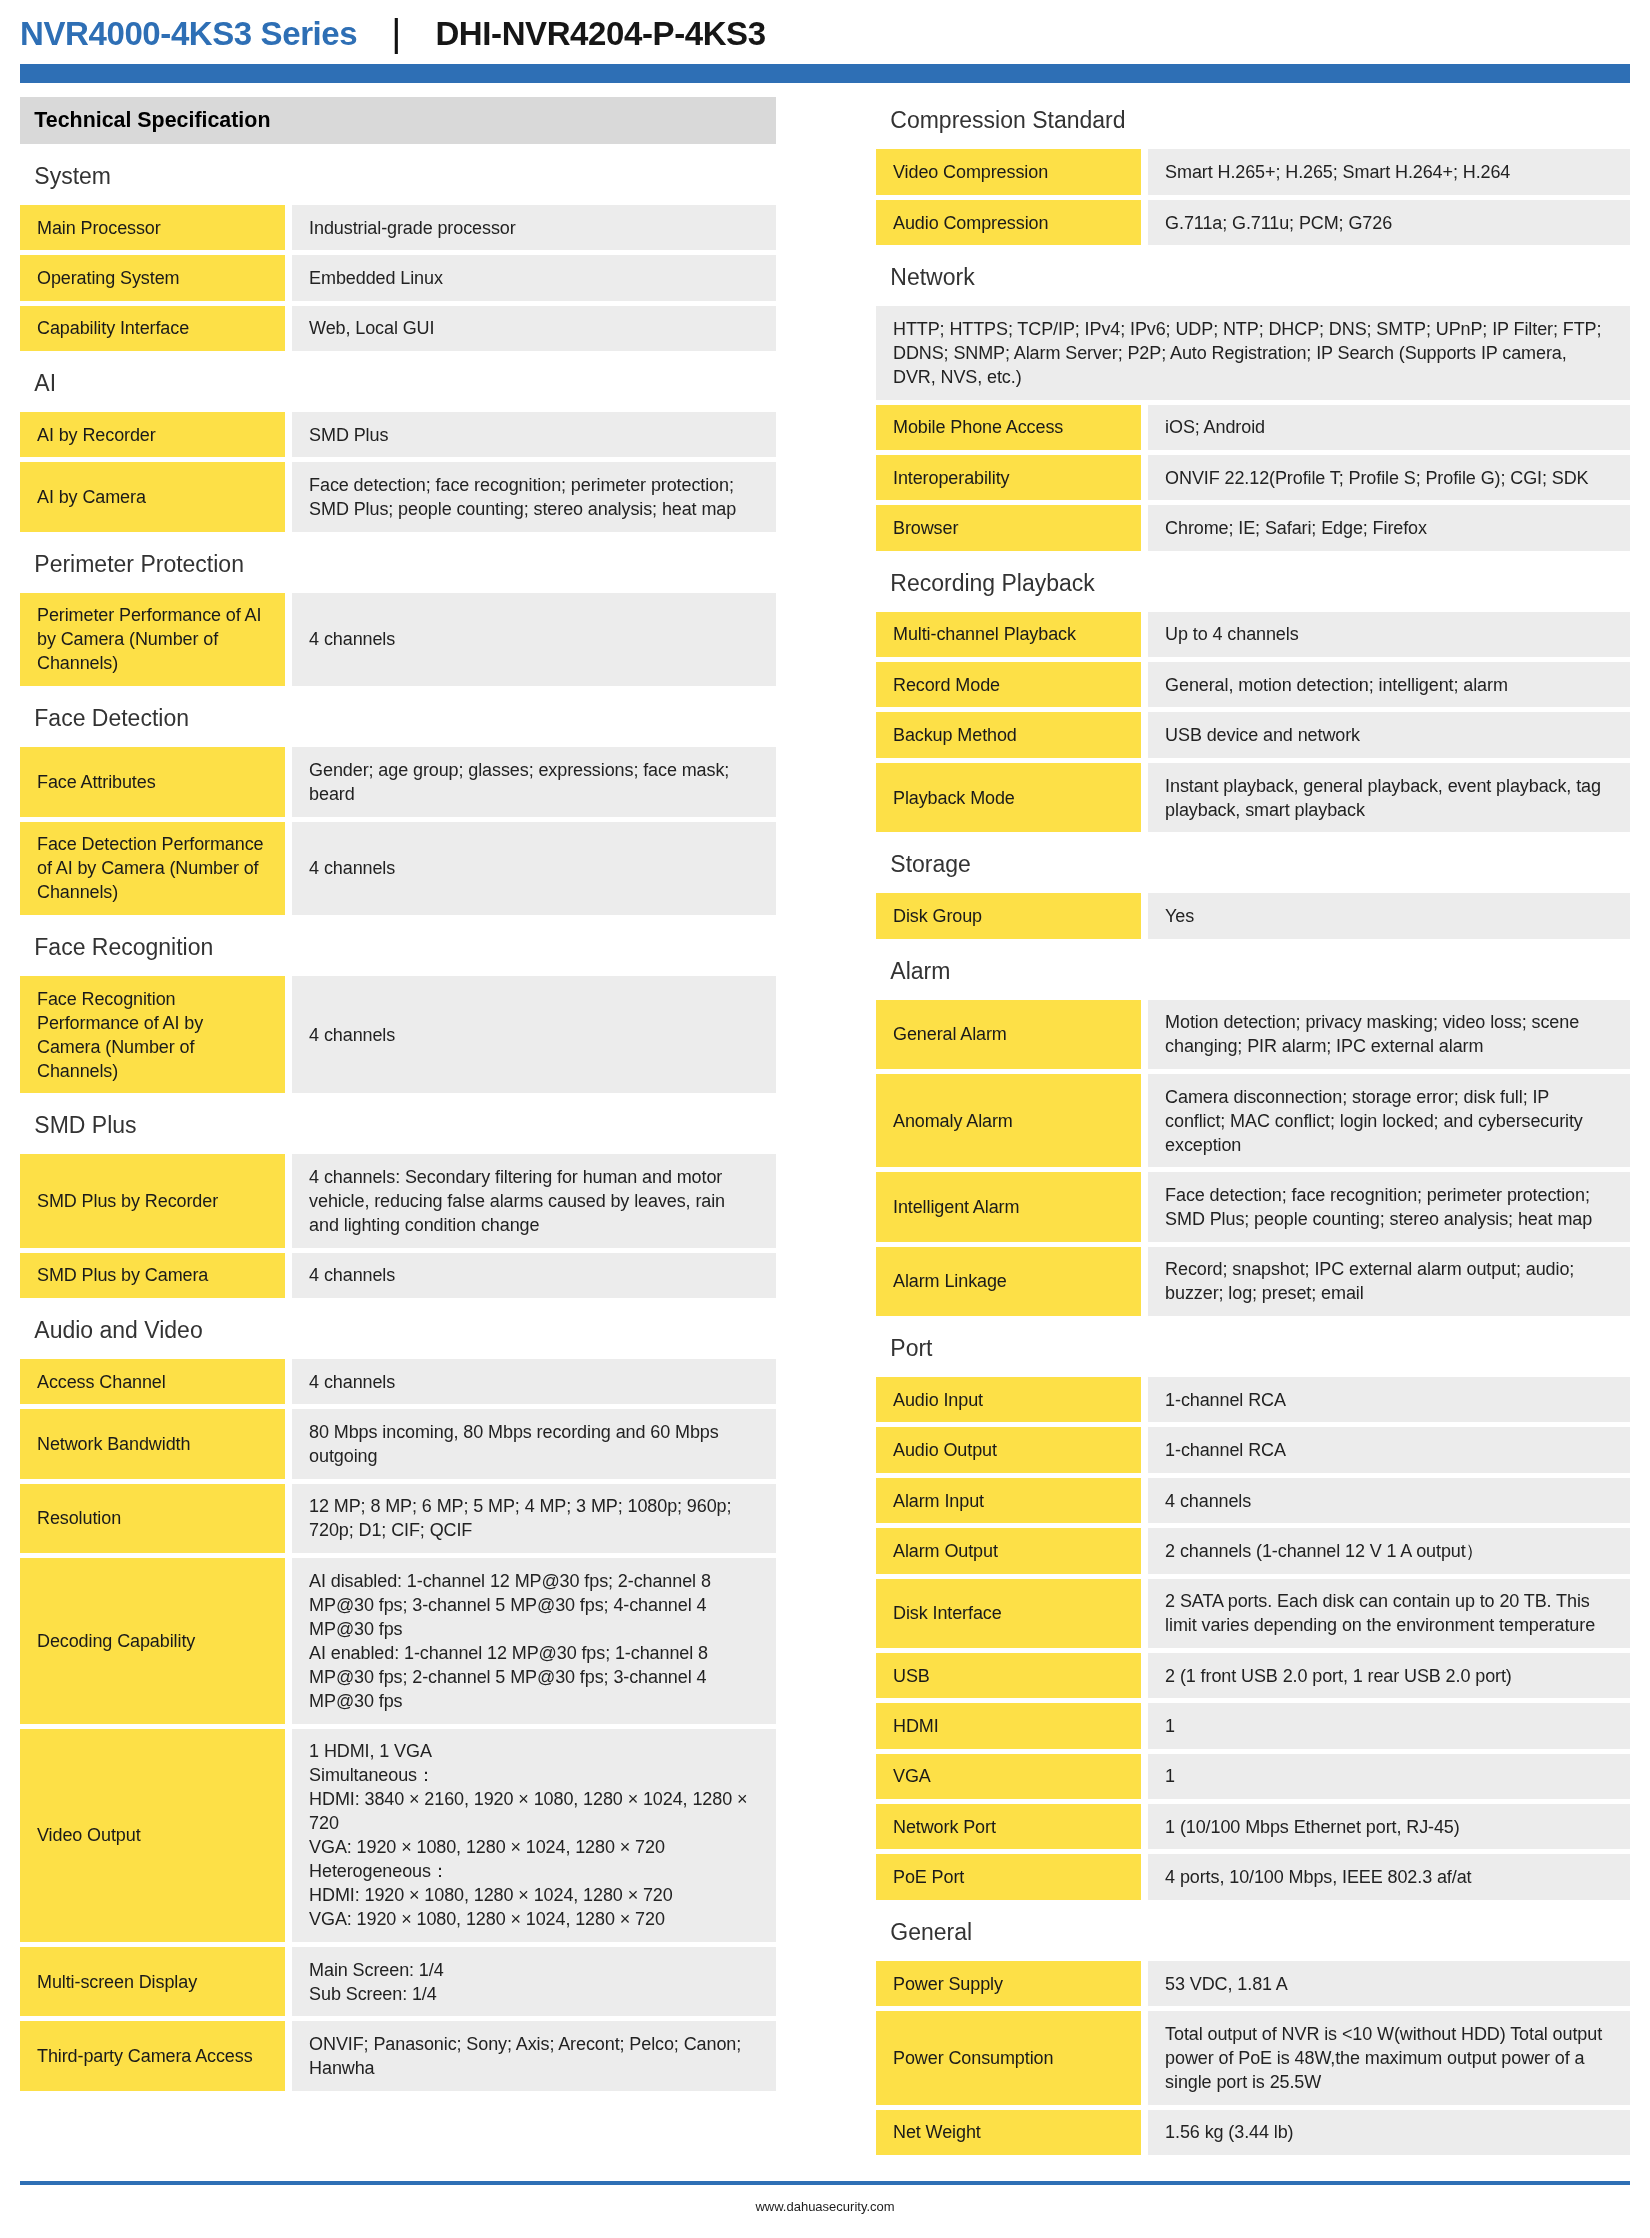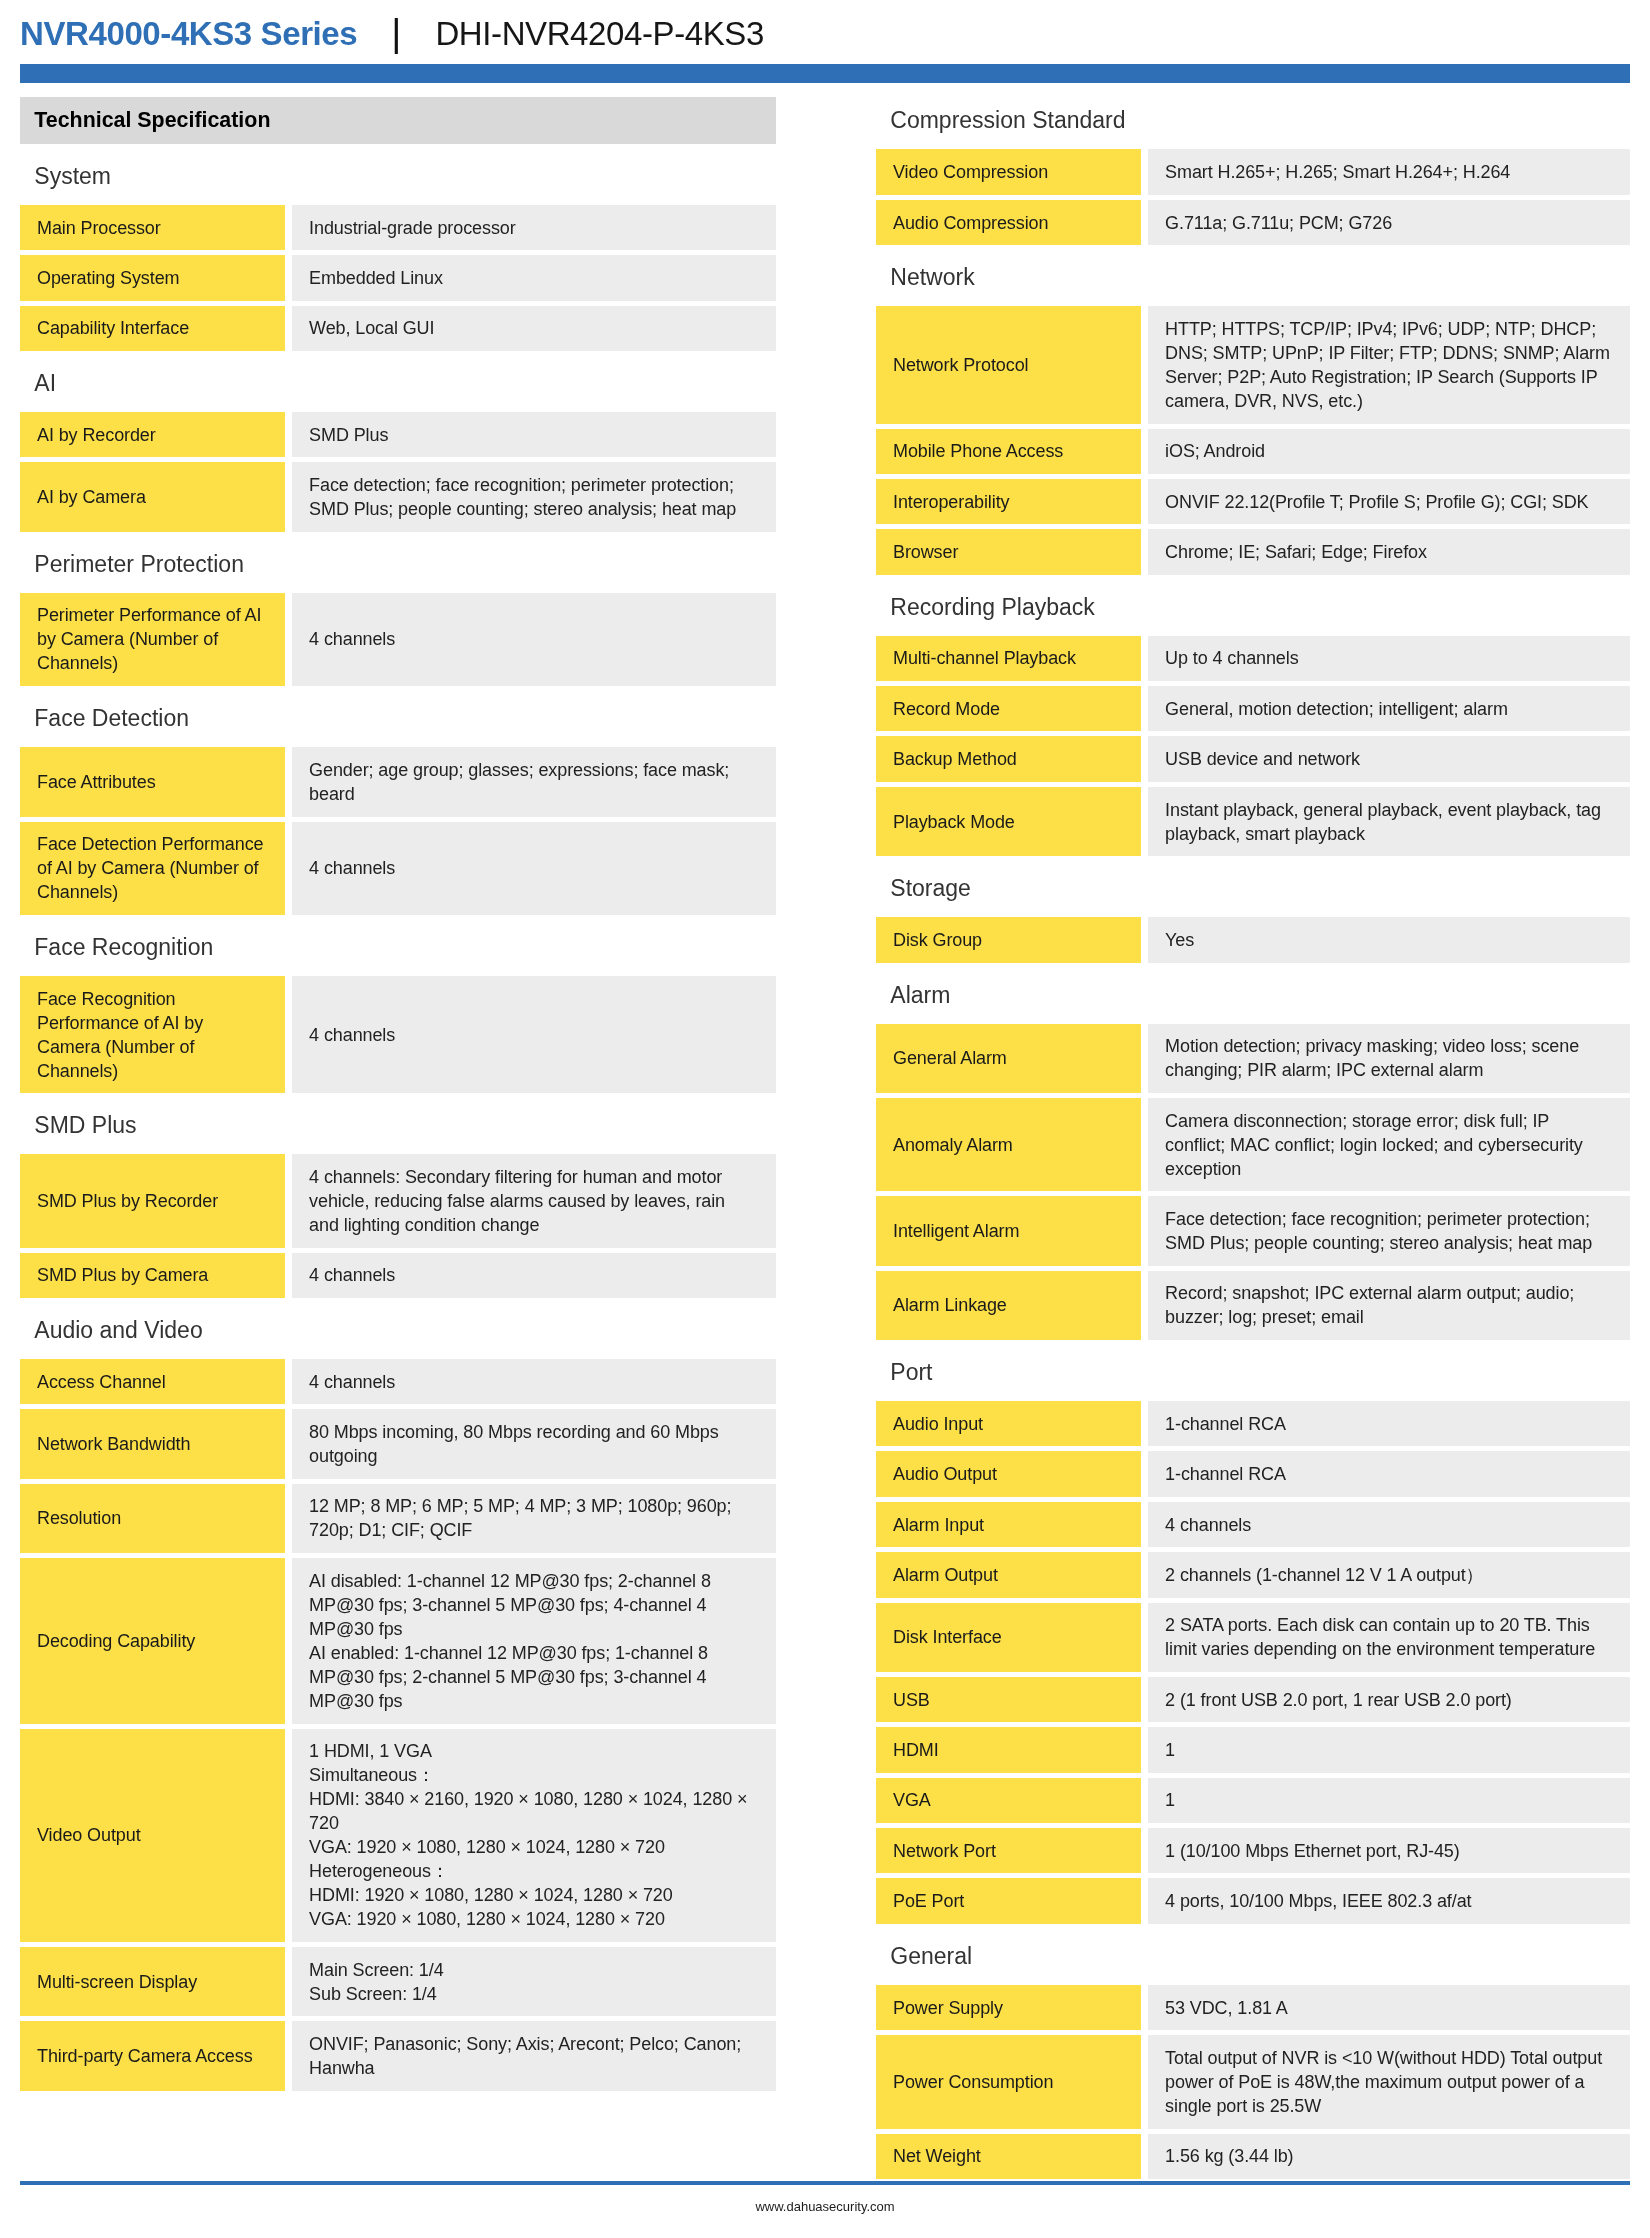--- a/index.html
+++ b/index.html
@@ -10,21 +10,21 @@
     background: #ffffff;
     font-family: "Liberation Sans", "DejaVu Sans", sans-serif;
     color: #1f1f1f;
     overflow: hidden;
     box-sizing: border-box;
   }
   header { padding: 10px 20px 0 20px; }
   .title-row { display: flex; align-items: center; gap: 34px; height: 47px; }
   .series-title { font-size: 33px; font-weight: 700; color: #2e6fb5; letter-spacing: -0.4px; }
   .title-divider { font-size: 39px; font-weight: 300; color: #111; transform: translateY(-1.4px); }
-  .model-title { font-size: 33px; font-weight: 400; color: #161616; letter-spacing: -0.4px; }
+  .model-title { font-size: 33px; font-weight: 700; color: #161616; letter-spacing: -0.4px; }
   .blue-bar { height: 18.5px; background: #2e6fb5; margin-top: 7.1px; }
 
   .columns { display: flex; gap: 100px; padding: 0 20px; margin-top: 14.3px; align-items: flex-start; }
   .col-left { width: 756px; flex: none; }
   .col-right { flex: 1; min-width: 0; }
 
   .tech-spec-bar {
     height: 47px; background: #d9d9d9; display: flex; align-items: center;
     padding-left: 14.3px; font-size: 21.4px; font-weight: 700; color: #000;
     margin-bottom: 2.9px;
@@ -178,21 +178,20 @@
               <div class="cell value">Smart H.265+; H.265; Smart H.264+; H.264</div>
             </div>
             <div class="spec-row">
               <div class="cell label">Audio Compression</div>
               <div class="cell value">G.711a; G.711u; PCM; G726</div>
             </div>
           </section>
           <section class="section">
             <h2 class="section-heading">Network</h2>
             <div class="spec-row">
-              <div class="cell label">Network Protocol</div>
               <div class="cell value">HTTP; HTTPS; TCP/IP; IPv4; IPv6; UDP; NTP; DHCP; DNS; SMTP; UPnP; IP Filter; FTP; DDNS; SNMP; Alarm Server; P2P; Auto Registration; IP Search (Supports IP camera, DVR, NVS, etc.)</div>
             </div>
             <div class="spec-row">
               <div class="cell label">Mobile Phone Access</div>
               <div class="cell value">iOS; Android</div>
             </div>
             <div class="spec-row">
               <div class="cell label">Interoperability</div>
               <div class="cell value">ONVIF 22.12(Profile T; Profile S; Profile G); CGI; SDK</div>
             </div>

